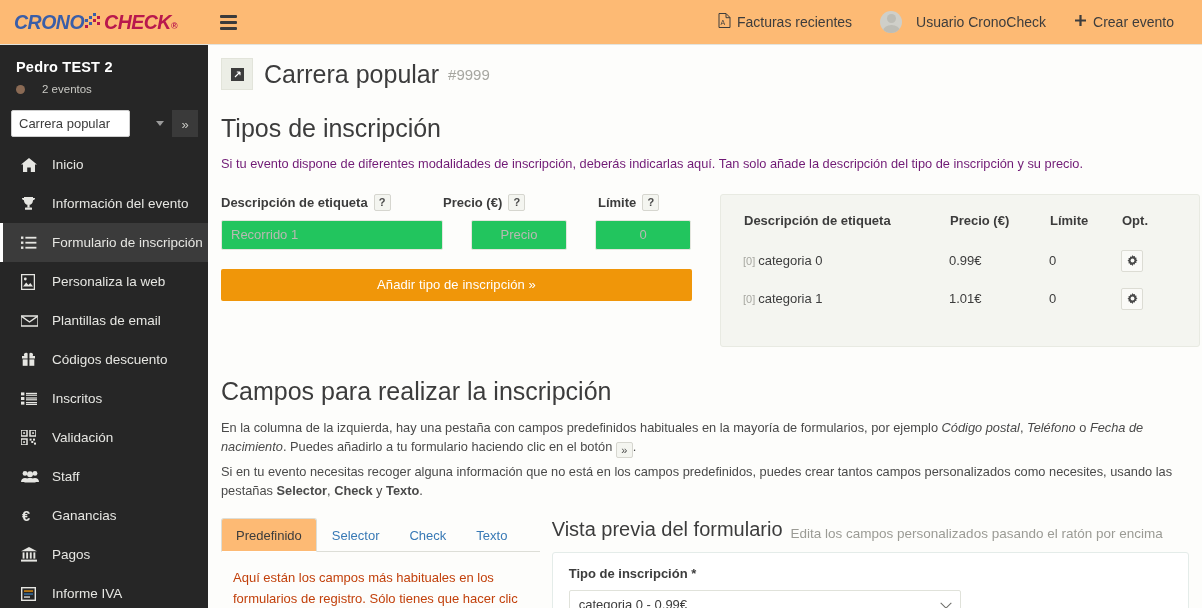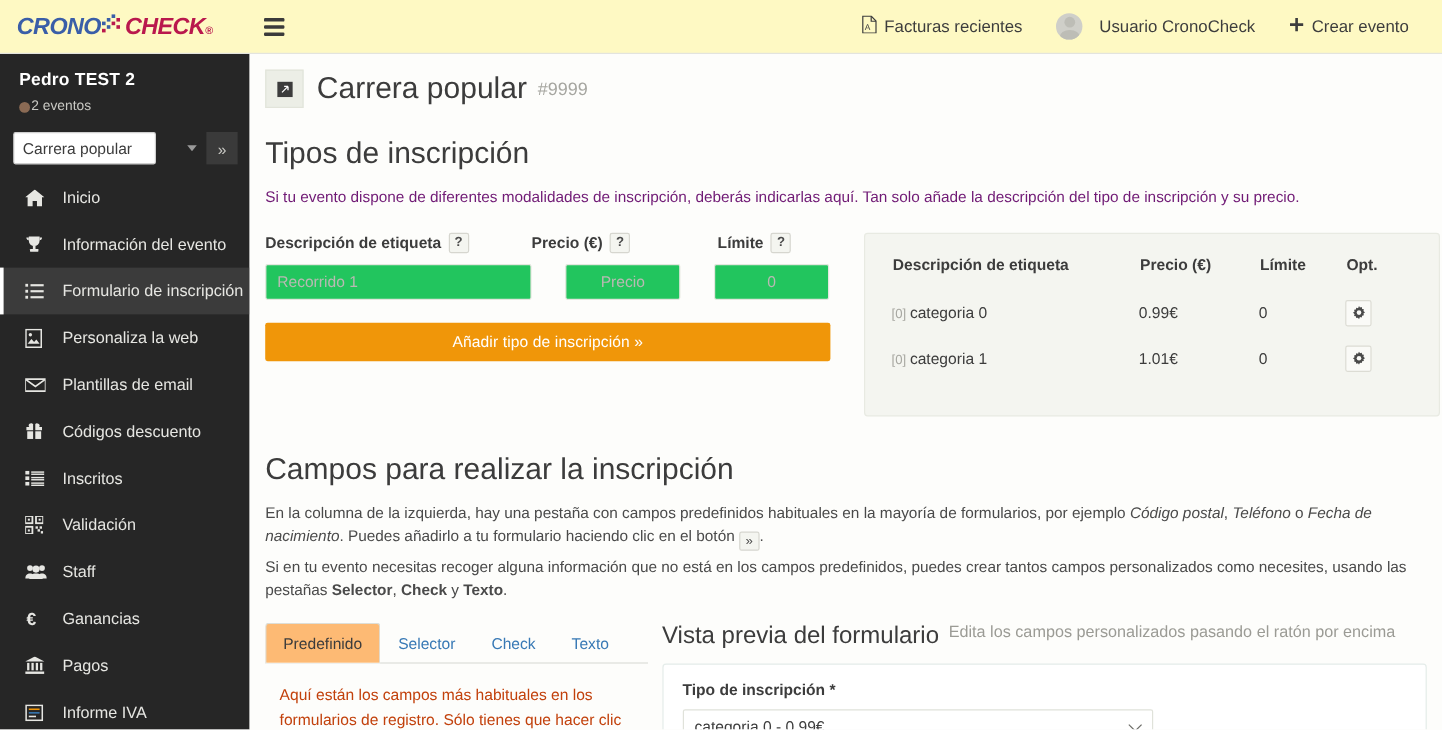--- a/index.html
+++ b/index.html
@@ -9,21 +9,21 @@
     overflow: hidden;
     background: #fdfdfb;
     font-family: "Liberation Sans", sans-serif;
     -webkit-font-smoothing: antialiased;
   }
   #app { position: relative; width: 1202px; height: 608px; overflow: hidden; }
 
   
   .topbar {
     position: absolute; top: 0; left: 0; width: 1202px; height: 45px;
-    background: #fef9c3; border-bottom: 1px solid #e3e4de;
+    background: #fdba74; border-bottom: 1px solid #e3e4de;
     display: flex; align-items: center;
   }
   .brand { width: 208px; padding-left: 14px; display: flex; align-items: center; height: 45px; }
   .logo-text { font-size: 19.5px; font-weight: bold; font-style: italic; letter-spacing: -0.5px; display: flex; align-items: baseline; }
   .logo-crono { color: #3a5ea8; }
   .logo-check { color: #b9184d; }
   .logo-dots { position: relative; width: 18px; height: 16px; display: inline-block; margin: 0 1px; }
   .logo-dots i { position: absolute; display: block; width: 3px; height: 3px; background: #3a5ea8; }
   .logo-dots i.p { background: #b9184d; }
   .logo-reg { font-size: 9px; color: #b9184d; font-style: normal; vertical-align: super; }
@@ -43,21 +43,21 @@
   .avatar::before { content:""; position:absolute; top:3px; left:6.5px; width:9px; height:9px; border-radius:50%; background:#bdbdb6; }
   .avatar::after { content:""; position:absolute; top:14px; left:2.5px; width:17px; height:12px; border-radius:50% 50% 0 0; background:#bdbdb6; }
 
   
   .sidebar {
     position: absolute; top: 45px; left: 0; width: 208px; height: 563px;
     background: #262626; overflow: hidden;
   }
   .side-user { padding: 14px 16px 10px 16px; }
   .side-user-name { color: #fff; font-size: 14.5px; font-weight: bold; letter-spacing: .2px; }
-  .side-user-meta { display: flex; align-items: center; gap: 1px; margin-top: 8px; }
+  .side-user-meta { display: flex; align-items: center; gap: 17px; margin-top: 8px; }
   .dot { width: 9px; height: 9px; border-radius: 50%; background: #8a6a54; display:inline-block; }
   .side-user-events { color: #c9c9c4; font-size: 11.5px; }
 
   .side-picker { display: flex; padding: 5px 10px 8px 11px; }
   .side-select {
     flex: 1; height: 27px; background: #fff; border: 1px solid #cfcfcf; border-radius: 2px;
     font-size: 13px; color: #3c3c3c; padding: 0 18px 0 7px; font-family: inherit;
     appearance: none; -webkit-appearance: none; position: relative; cursor: pointer;
   }
   .select-wrap { position: relative; flex: 1; }
@@ -153,21 +153,21 @@
   .tab {
     font-size: 13px; padding: 9px 14px 8px 14px; color: #3879b5; cursor: pointer;
     border: 1px solid transparent; margin-bottom: -1px; border-radius: 3px 3px 0 0;
   }
   .tab.active {
     color: #3c3c3c; background: #fdba74; border: 1px solid #ddded7; border-bottom: 1px solid #fff;
   }
   .tab-body { font-size: 13px; color: #c2410c; line-height: 1.55; padding: 16px 12px 0 12px; }
 
   .preview-col { width: 640px; margin-left: 12px; }
-  .preview-head { display: flex; align-items: flex-start; }
+  .preview-head { display: flex; align-items: flex-end; }
   .preview-title { font-size: 20px; color: #3c3c3c; font-weight: normal; }
   .preview-sub { font-size: 13.5px; color: #9b9b95; margin-left: 8px; }
   .preview-box {
     margin-top: 11px; border: 1px solid #e4ece9; border-radius: 3px; background: #fff;
     padding: 13px 16px 16px 16px;
   }
   .pv-label { font-size: 13px; font-weight: bold; color: #3c3c3c; }
   .pv-label .req { color: #3c3c3c; }
   .pv-select-wrap { position: relative; margin-top: 9px; width: 392px; }
   .pv-select {

